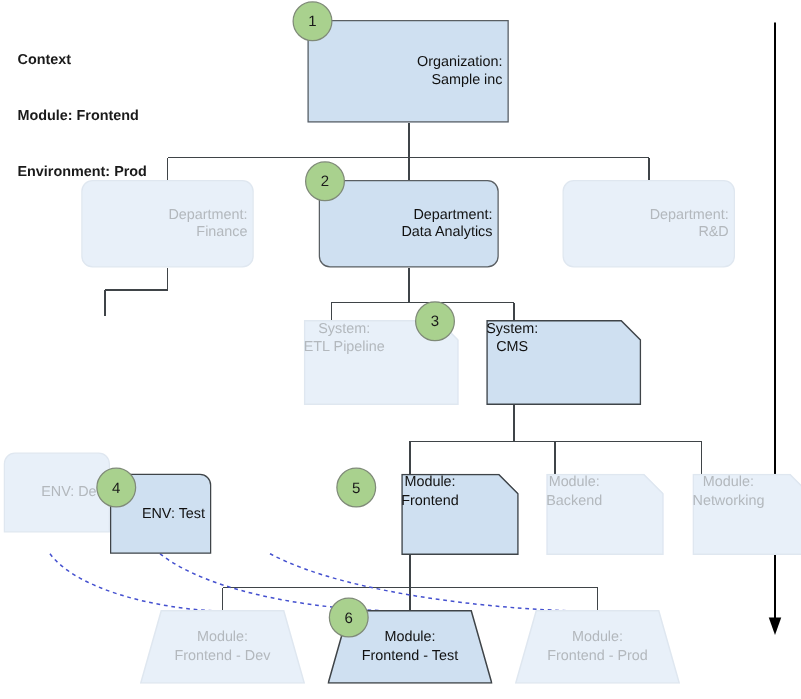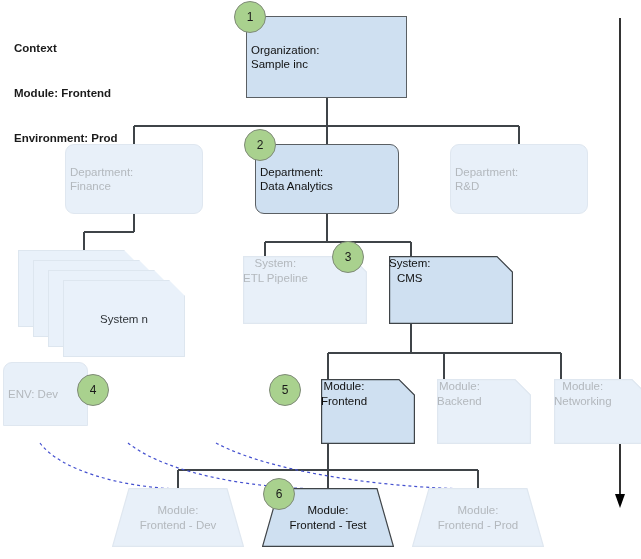--- a/index.html
+++ b/index.html
@@ -22,21 +22,21 @@
     font-size:11.5px;line-height:15px;color:#1a1a1a;
     white-space:pre;
     font-weight:bold;
   }
 
   
   .node{
     position:absolute;
     box-sizing:border-box;
     display:flex;align-items:center;justify-content:center;
-    text-align:left;
+    text-align:right;
     font-size:11.5px;line-height:14.5px;
     white-space:pre-line;
   }
   .node .lbl{display:block;width:100%;padding:0 4px;}
 
   
   .active{ color:#111111; }
   .inactive{ color:#b3b8bd; }
 
   
@@ -165,34 +165,20 @@
     </div>
     <div class="badge" style="left:244px;top:129px;">
       <span>2</span>
     </div>
 
     <div class="node round inactive" style="left:450px;top:144px;width:138px;height:70px;">
       <span class="lbl">Department:
 R&amp;D</span>
     </div>
 
-    <div style="position:absolute;left:18px;top:250px;width:165px;height:105px;">
-      <div class="stackcard" style="left:0px;top:0px;width:120px;height:75px;color:#e0ebf5;">
-        <span>System A</span>
-      </div>
-      <div class="stackcard" style="left:15px;top:10px;width:120px;height:75px;color:#d2e0ee;">
-        <span>System A</span>
-      </div>
-      <div class="stackcard" style="left:30px;top:20px;width:120px;height:75px;color:#c3d3e4;">
-        <span>System A</span>
-      </div>
-      <div class="stackcard" style="left:45px;top:30px;width:120px;height:75px;color:#2f3438;">
-        <span>System n</span>
-      </div>
-    </div>
 
     <div class="note inactive" style="left:203px;top:256px;width:124px;height:68px;">
       <div class="face"></div>
       <svg class="edge" viewBox="0 0 124 68" preserveAspectRatio="none">
         <path d="M0.6,0.6 L108,0.6 L123.4,16 L123.4,67.4 L0.6,67.4 Z" fill="none" stroke="#dfe7f0" stroke-width="1.2"></path>
       </svg>
       <div class="txtnode inactive">System:
 ETL Pipeline</div>
     </div>
 
@@ -205,20 +191,23 @@
 CMS</div>
     </div>
     <div class="badge" style="left:332px;top:241px;">
       <span>3</span>
     </div>
 
     <div class="node envbox inactive" style="left:3px;top:362px;width:85px;height:64px;">
       <span class="lbl">ENV: Dev</span>
     </div>
 
+    <div class="node envbox active" style="left:88px;top:379px;width:81px;height:64px;">
+      <span class="lbl">ENV: Test</span>
+    </div>
     <div class="badge" style="left:77px;top:374px;">
       <span>4</span>
     </div>
 
 
     <div class="note active" style="left:281px;top:379px;width:94px;height:65px;">
       <div class="face"></div>
       <svg class="edge" viewBox="0 0 94 65" preserveAspectRatio="none">
         <path d="M0.6,0.6 L78,0.6 L93.4,16 L93.4,64.4 L0.6,64.4 Z" fill="none" stroke="#3f4448" stroke-width="1.2"></path>
       </svg>

